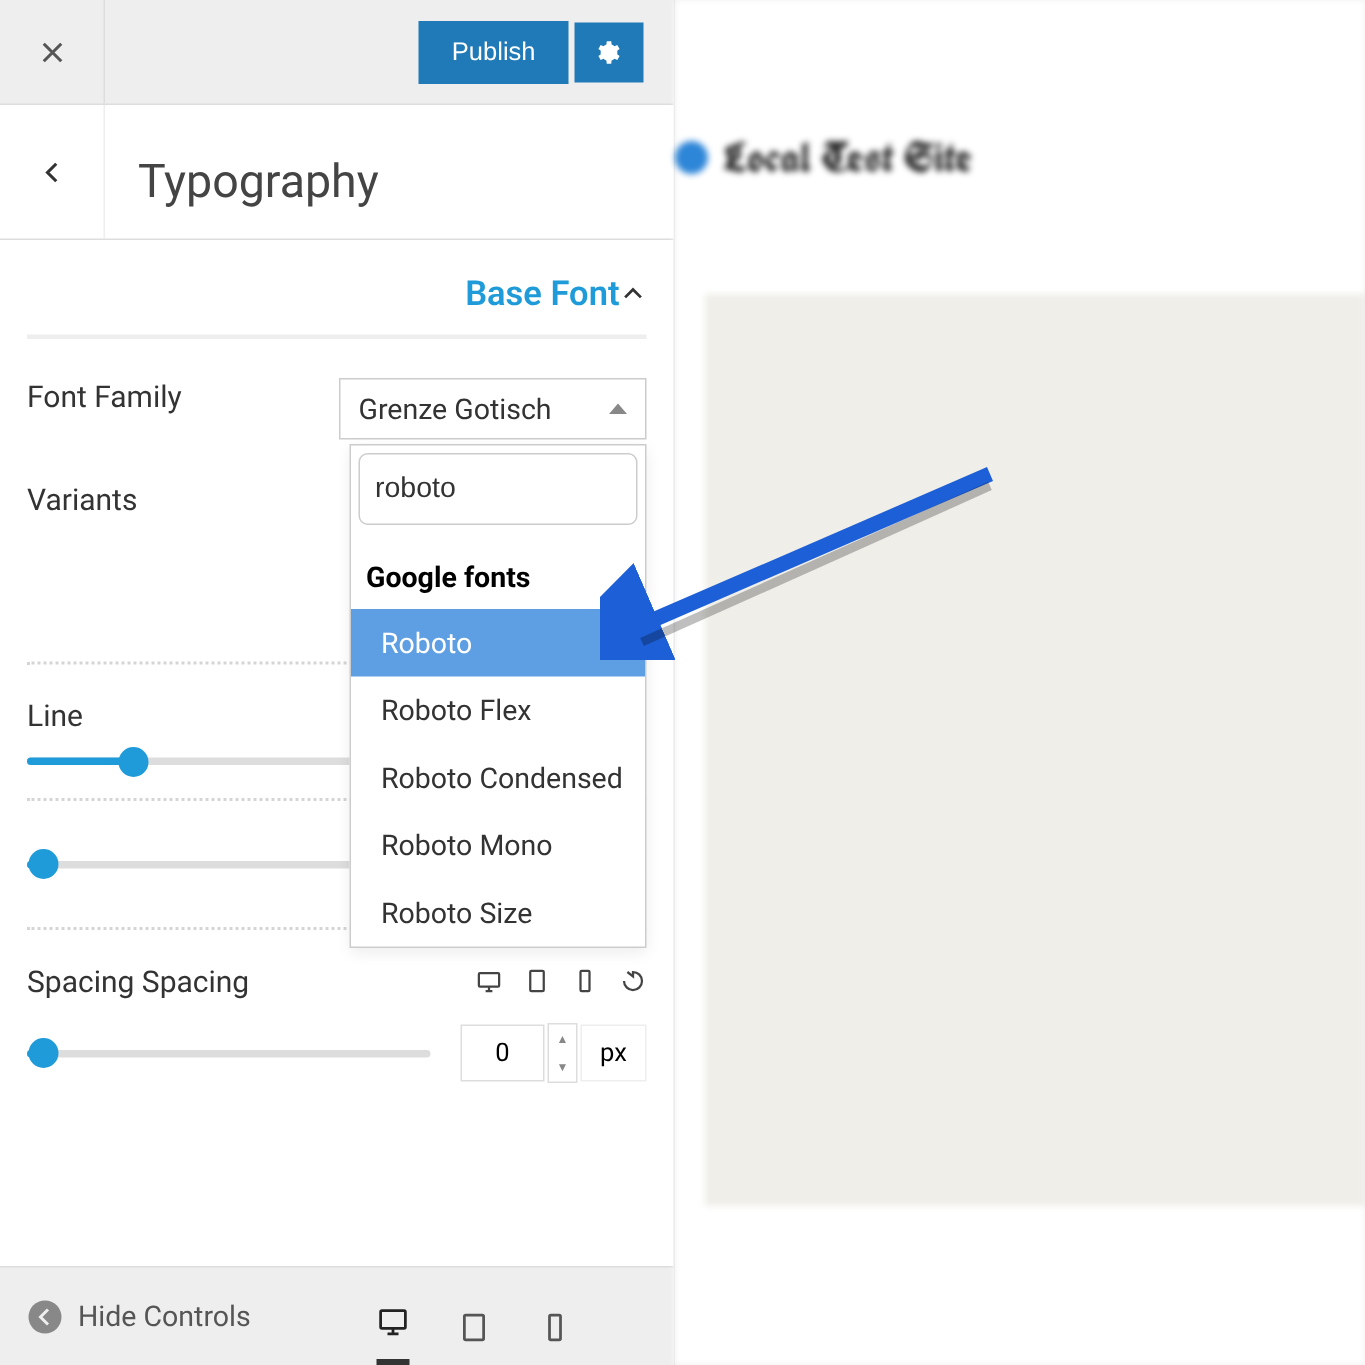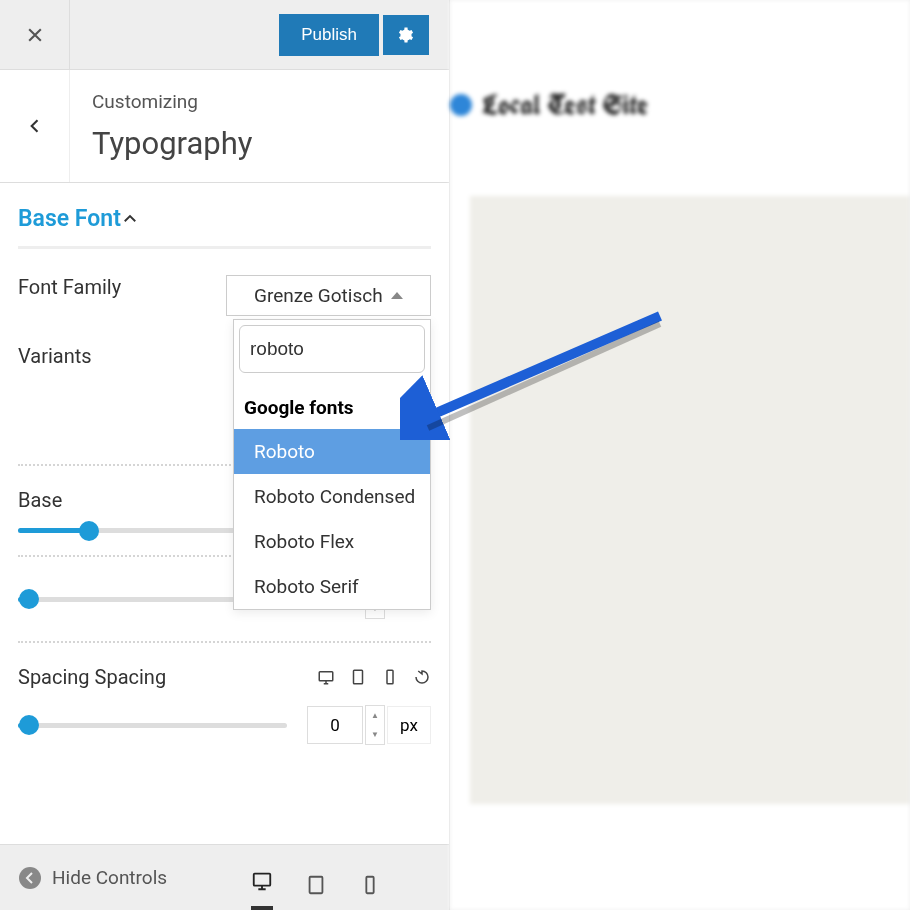--- a/index.html
+++ b/index.html
@@ -13,27 +13,27 @@
     .publish-btn { background: #207ab7; color: #fff; border: none; padding: 11px 22px; font-size: 17px; cursor: pointer; }
     .settings-btn { background: #207ab7; color: #fff; border: none; padding: 11px 14px; cursor: pointer; margin-left: 4px; display:flex; align-items:center; }
     .settings-btn svg { width: 18px; height: 18px; }
     .panel-header { display: flex; border-bottom: 1px solid #ddd; background: #fff; }
     .back-btn { width: 70px; display: flex; align-items: center; justify-content: center; border-right: 1px solid #eee; cursor: pointer; }
     .back-btn svg { width: 20px; height: 20px; }
     .panel-title-wrap { padding: 20px 22px 20px 22px; }
     .customizing-label { font-size: 19px; color: #555; }
     .panel-title { font-size: 31px; font-weight: 400; color: #444; margin-top: 12px; }
     .panel-body { padding: 0 18px; overflow-y: auto; flex: 1; }
-    .section-head { display: flex; justify-content: flex-start; align-items: center; padding: 22px 0 14px; cursor: pointer; }
+    .section-head { display: flex; justify-content: flex-end; align-items: center; padding: 22px 0 14px; cursor: pointer; }
     .section-head-title { color: #1e9bd8; font-size: 23px; font-weight: 600; }
     .section-head svg { width: 18px; height: 18px; }
     .section-divider { height: 3px; background: #eee; margin-bottom: 26px; }
     .field-row { display: flex; justify-content: space-between; align-items: flex-start; margin-bottom: 28px; position: relative; }
     .field-label { font-size: 20px; color: #333; }
-    .selectbox { width: 205px; border: 1px solid #ccc; padding: 8px 27px; font-size: 19px; color: #333; display: flex; justify-content: space-between; align-items: center; cursor: pointer; background: #fff; }
+    .selectbox { width: 205px; border: 1px solid #ccc; padding: 8px 12px; font-size: 19px; color: #333; display: flex; justify-content: space-between; align-items: center; cursor: pointer; background: #fff; }
     .selectbox-caret { width: 0; height: 0; border-left: 6px solid transparent; border-right: 6px solid transparent; border-bottom: 7px solid #888; }
     .dropdown-panel { position: absolute; top: 44px; right: 0; width: 198px; background: #fff; border: 1px solid #ccc; z-index: 50; box-shadow: 0 3px 10px rgba(0,0,0,0.08); }
     .dd-search { width: calc(100% - 10px); margin: 5px; border: 1px solid #ccc; border-radius: 6px; padding: 12px 10px; font-size: 19px; color: #333; outline: none; }
     .dd-group-title { font-weight: 700; font-size: 19px; padding: 18px 10px 10px 10px; }
     .dd-option { padding: 11px 10px 11px 20px; font-size: 19px; color: #333; cursor: pointer; }
     .dd-option.selected { background: #5e9ee2; color: #fff; }
     .variants-label-row { margin-bottom: 26px; }
     .variants-placeholder { height: 48px; border: 1px solid #fff; }
     .dotted-divider { border-top: 2px dotted #d5d5d5; margin: 22px 0; }
     .slider-row { display: flex; align-items: center; margin-top: 16px; margin-bottom: 6px; }
@@ -84,21 +84,20 @@
       </div>
     </div>
 
     <div class="panel-header">
       <div class="back-btn">
         <svg viewBox="0 0 24 24" fill="none" stroke="#333" stroke-width="2.5">
             <path d="M15 5l-7 7 7 7"></path>
           </svg>
       </div>
       <div class="panel-title-wrap">
-        <div class="customizing-label">Customizing</div>
         <div class="panel-title">Typography</div>
       </div>
     </div>
 
     <div class="panel-body">
       <div class="section-head">
         <div class="section-head-title">Base Font</div>
         <svg viewBox="0 0 24 24" fill="none" stroke="#333" stroke-width="2.5">
             <path d="M5 15l7-7 7 7"></path>
           </svg>
@@ -109,35 +108,36 @@
         <div class="field-label">Font Family</div>
         <div class="selectbox">
           <span>Grenze Gotisch</span>
           <span class="selectbox-caret"></span>
         </div>
 
         <div class="dropdown-panel">
           <input class="dd-search" value="roboto" style="">
           <div class="dd-group-title">Google fonts</div>
           <div class="dd-option selected">Roboto</div>
+          <div class="dd-option">Roboto Flex</div>
           <div class="dd-option">Roboto Condensed</div>
-          <div class="dd-option">Roboto Flex</div>
-          <div class="dd-option">Roboto Serif</div>
+          <div class="dd-option">Roboto Mono</div>
+          <div class="dd-option">Roboto Size</div>
         </div>
       </div>
 
       <div class="variants-label-row">
         <div class="field-label">Variants</div>
       </div>
       <div class="variants-placeholder"></div>
 
       <div class="dotted-divider"></div>
 
       <div class="control-head">
-        <div class="field-label">Base</div>
+        <div class="field-label">Line</div>
       </div>
       <div class="slider-row">
         <div class="slider-track">
           <div class="slider-fill" style="width:18%"></div>
           <div class="slider-thumb" style="left:18%"></div>
         </div>
       </div>
 
       <div class="dotted-divider"></div>
 

